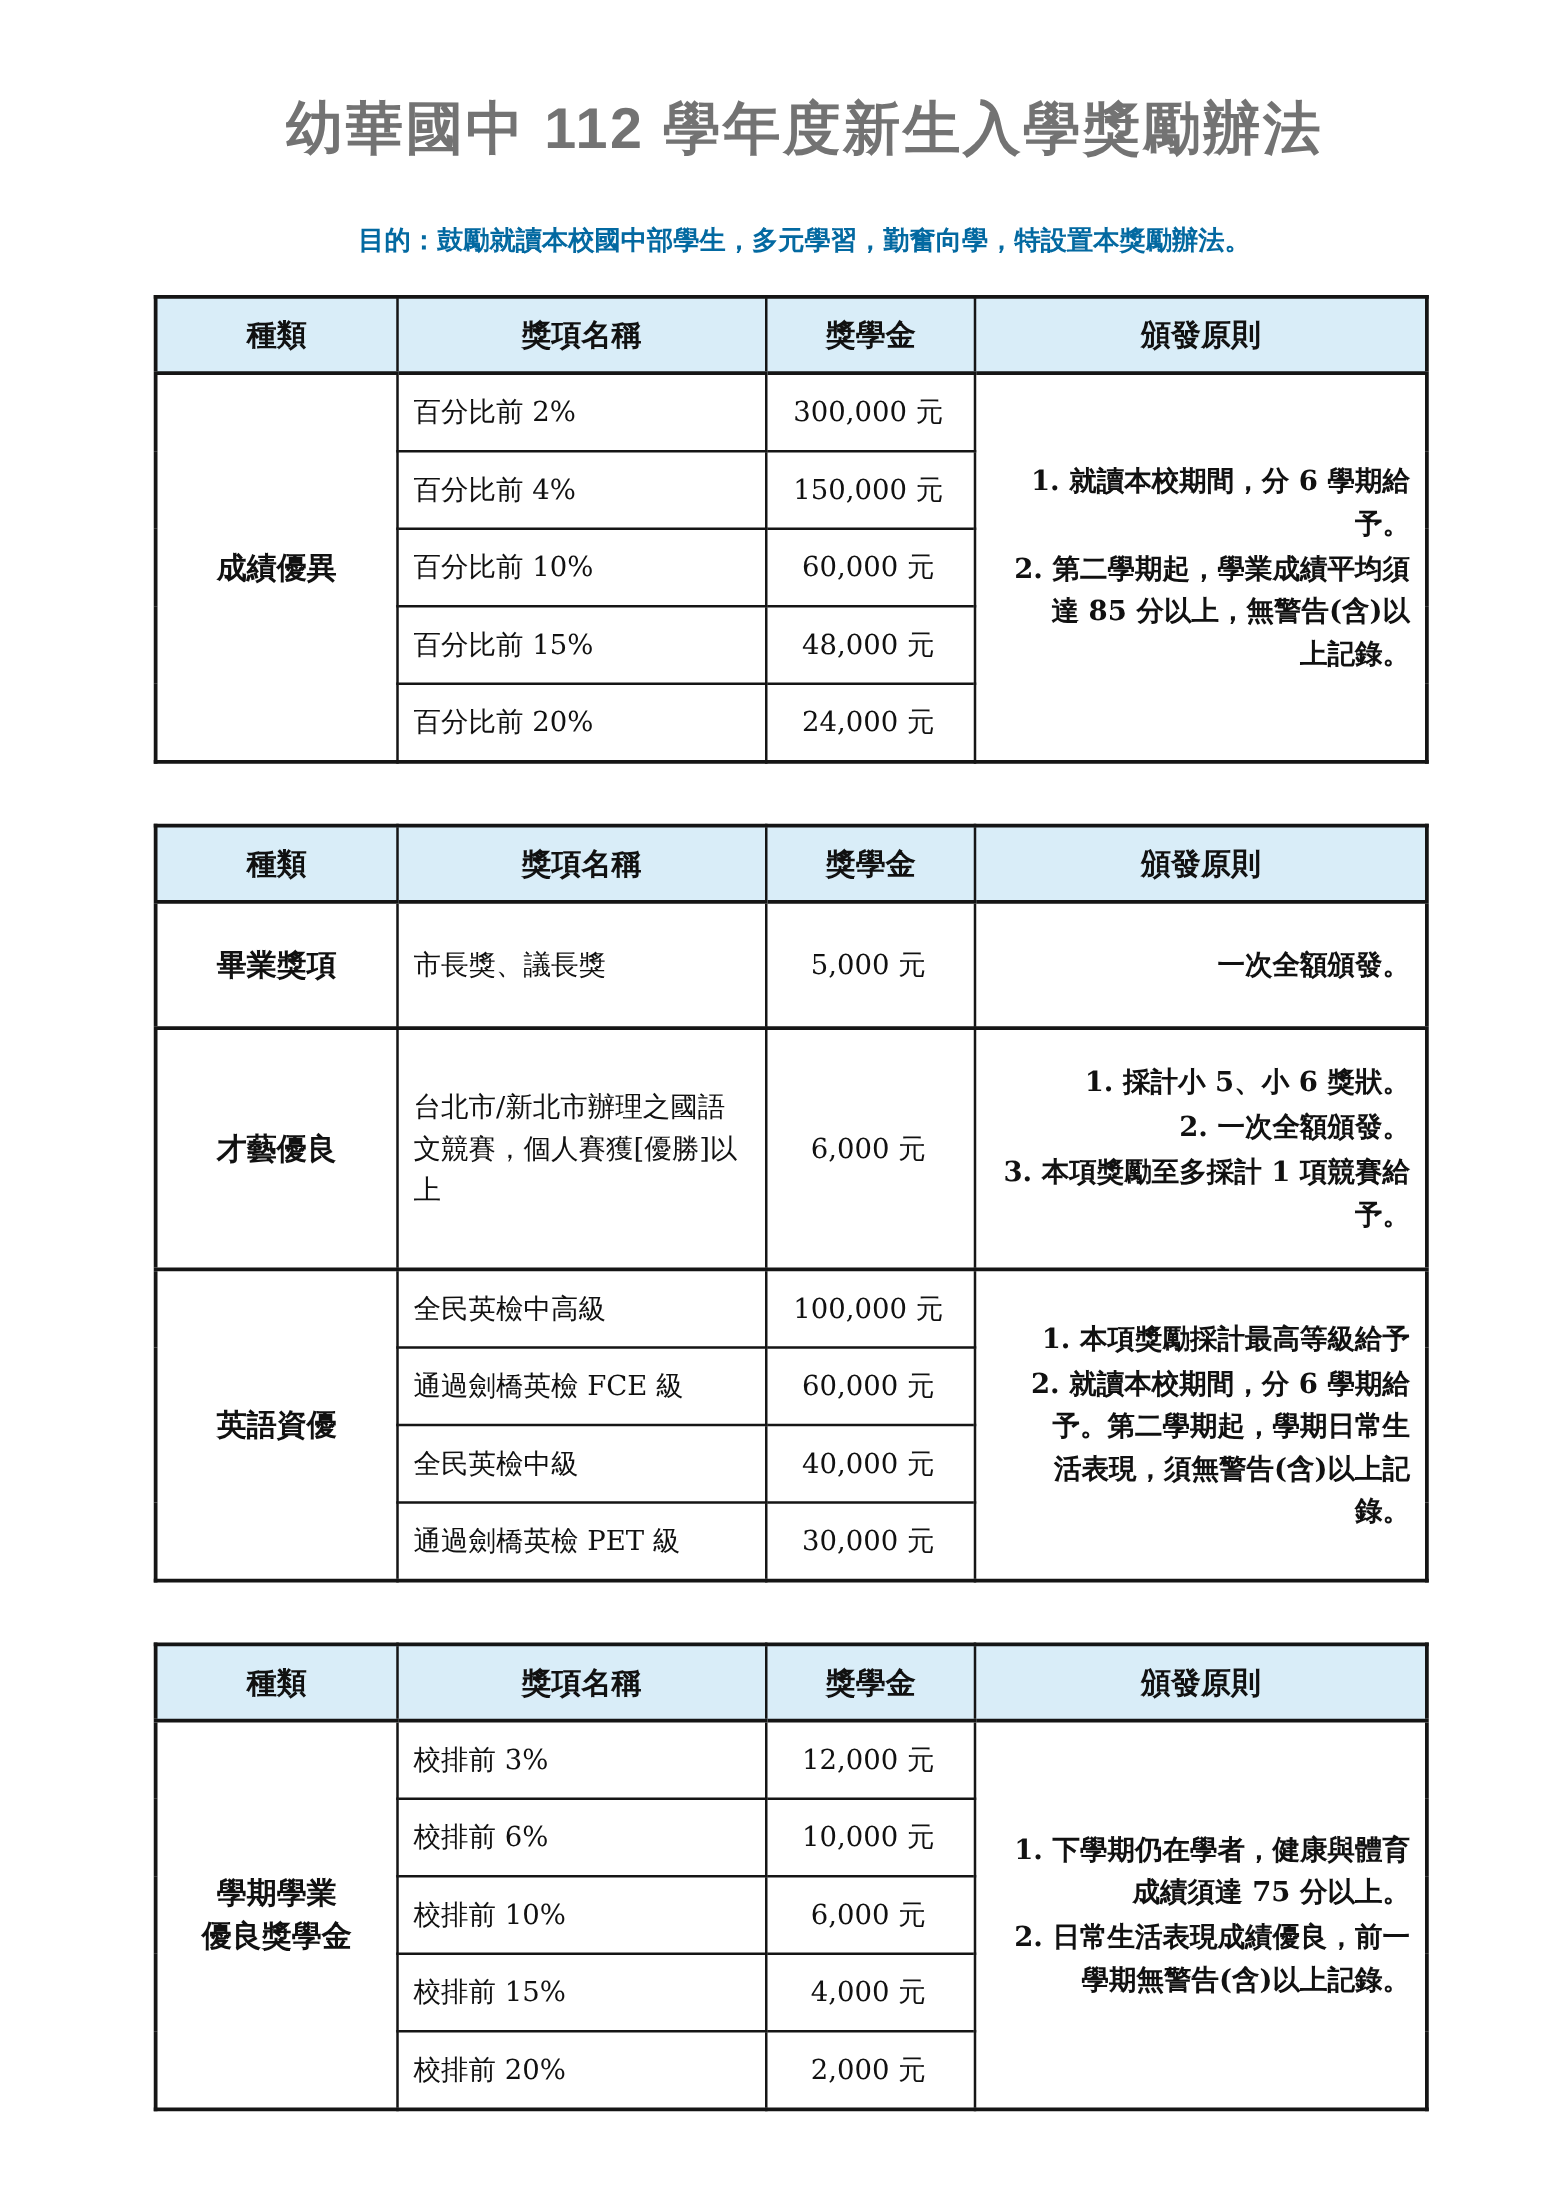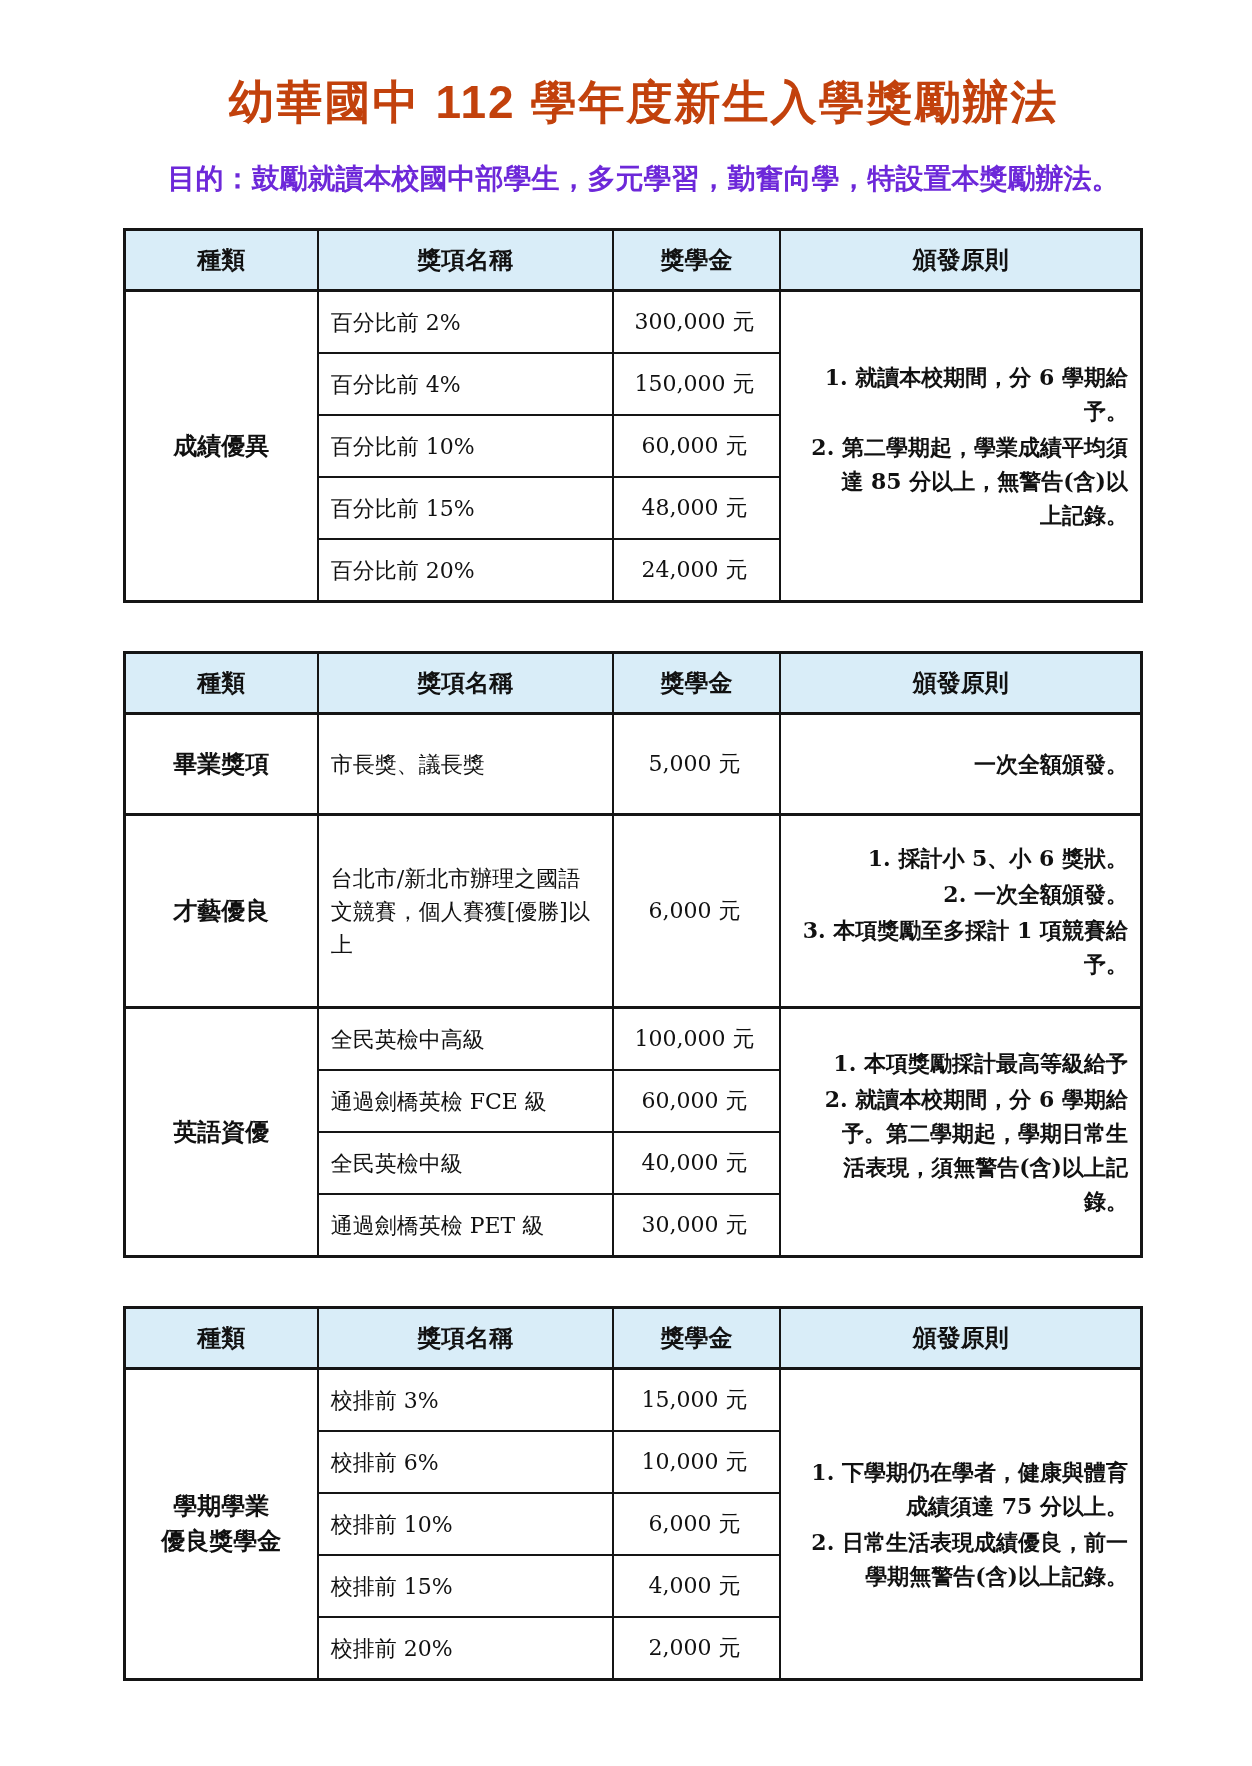--- a/index.html
+++ b/index.html
@@ -12,33 +12,33 @@
     color: #111;
     overflow: hidden;
   }
   .page {
     width: 1252px;
     height: 1766px;
     box-sizing: border-box;
     padding: 72px 60px 0 95px;
   }
   h1.doc-title {
-    margin: 0 0 26px 0;
+    margin: 0 0 44px 0;
     text-align: center;
     font-size: 46px;
     font-weight: bold;
     letter-spacing: 2px;
-    color: #c2410c;
+    color: #737373;
   }
   p.purpose {
     margin: 0 0 30px 0;
     text-align: center;
-    font-size: 28px;
-    font-weight: bold;
-    color: #6d28d9;
+    font-size: 21px;
+    font-weight: bold;
+    color: #0369a1;
   }
   h2.sec-head {
     margin: 0 0 10px 0;
     font-size: 25px;
     font-weight: bold;
     color: #a3972f;
   }
   .section { margin-bottom: 48px; }
   table.tbl {
     border-collapse: collapse;
@@ -216,21 +216,21 @@
           <th>獎項名稱</th>
           <th>獎學金</th>
           <th>頒發原則</th>
         </tr>
       </thead>
       <tbody>
         <tr class="h48">
           <td class="cat" rowspan="5">學期學業
 優良獎學金</td>
           <td class="name">校排前 3%</td>
-          <td class="amt">15,000 元</td>
+          <td class="amt">12,000 元</td>
           <td class="pri" rowspan="5">
             <div class="pri-item">1. 下學期仍在學者，健康與體育成績須達 75 分以上。</div>
             <div class="pri-item">2. 日常生活表現成績優良，前一學期無警告(含)以上記錄。</div>
           </td>
         </tr>
         <tr class="h48">
           <td class="name">校排前 6%</td>
           <td class="amt">10,000 元</td>
         </tr>
         <tr class="h48">

